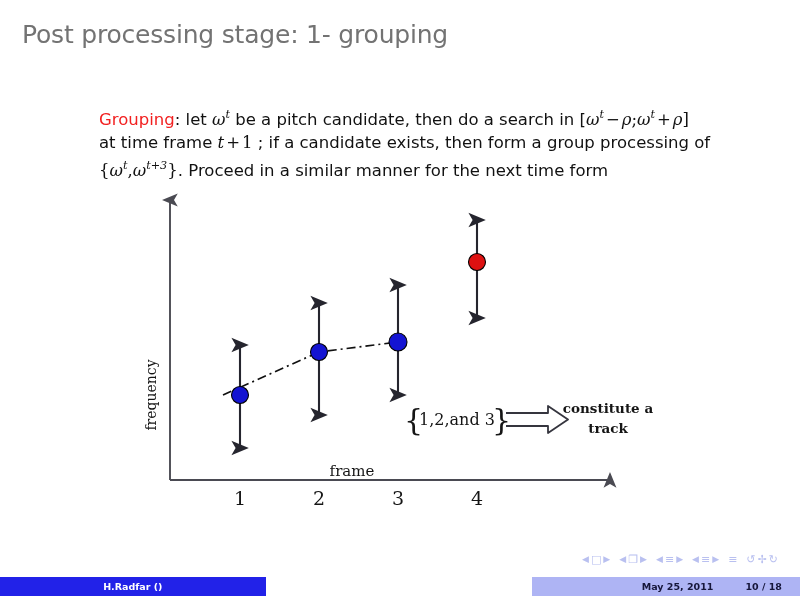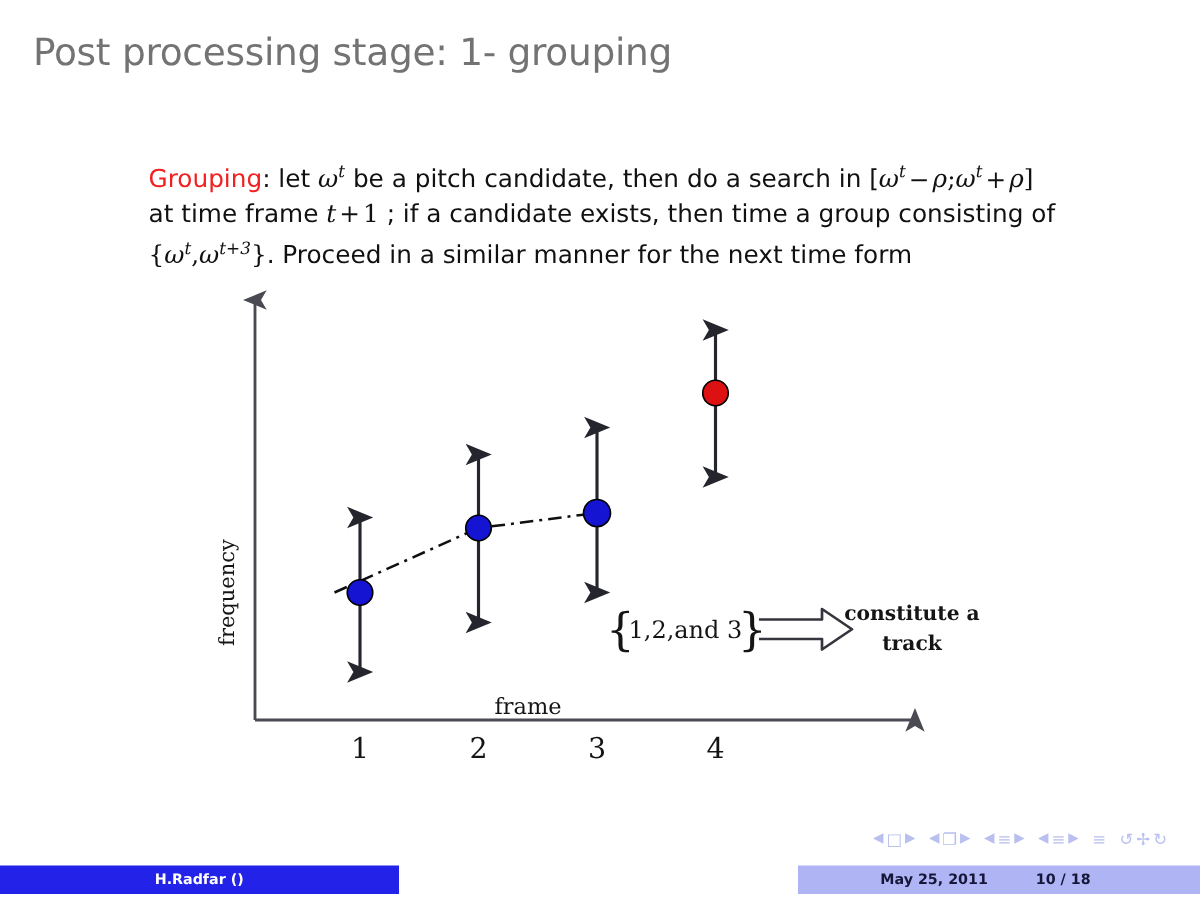--- a/index.html
+++ b/index.html
@@ -104,40 +104,40 @@
     justify-content: center;
     font-size: 9.5px;
     color: #FFFFFF;
     font-family: "DejaVu Sans", sans-serif;
     font-weight: bold;
     white-space: nowrap;
   }
   #foot-author { width: 33.2%; background: #2222E8; }
   #foot-inst   { width: 33.3%; background: #7B84EE; margin-top: 36px; }
   #foot-meta   { width: 33.5%; background: #AEB4F4; color: #16163A;
-                 justify-content: center; padding-right: 18px;
+                 justify-content: flex-end; padding-right: 18px;
                  box-sizing: border-box; gap: 32px; }
 </style>
 </head>
 <body>
 
 <div id="slide-title">Post processing stage: 1- grouping</div>
 
 <div id="body-block">
 
   <div class="ln">
     <span class="kw-grouping">Grouping</span><span>: let</span>
     <span class="mi">ω</span><span class="sup">t</span>
     <span>be a pitch candidate, then do a search in [</span><span class="mi">ω</span><span class="sup">t</span><span class="op">−</span><span class="mi">ρ</span><span class="mr">;</span><span class="mi">ω</span><span class="sup">t</span><span class="op">+</span><span class="mi">ρ</span><span class="mr">]</span>
   </div>
 
   <div class="ln">
     <span>at time frame</span>
     <span class="mi">t</span><span class="op">+</span><span class="mr">1</span>
-    <span>; if a candidate exists, then time a group consisting of</span>
+    <span>; if a candidate exists, then form a group processing of</span>
   </div>
 
   <div class="ln">
     <span class="mr">{</span><span class="mi">ω</span><span class="sup">t</span><span class="mr">,</span><span class="mi">ω</span><span class="sup">t+3</span><span class="mr">}</span><span>. Proceed in a similar manner for the next time form</span>
   </div>
 
 </div>
 
 <div id="figure">
 <svg width="520" height="325" viewBox="0 0 520 325" xmlns="http://www.w3.org/2000/svg">

